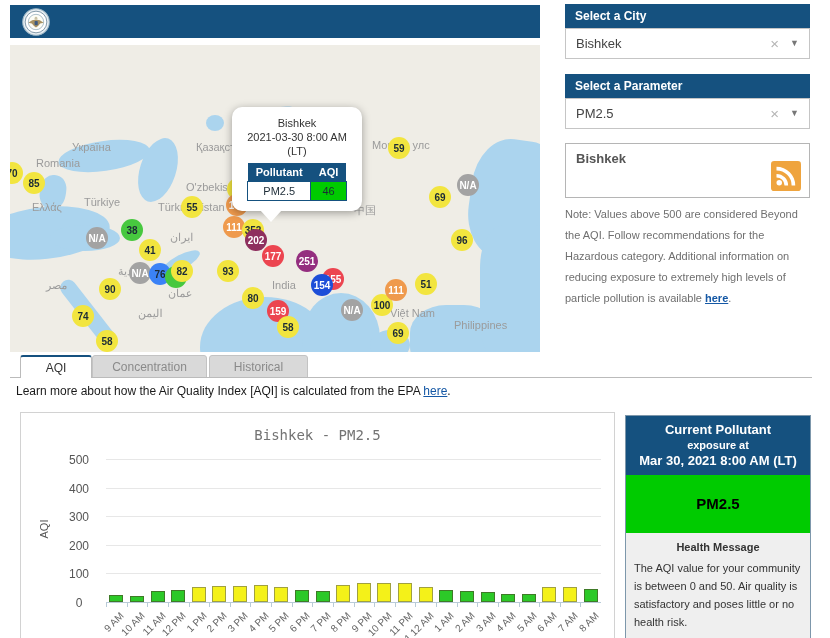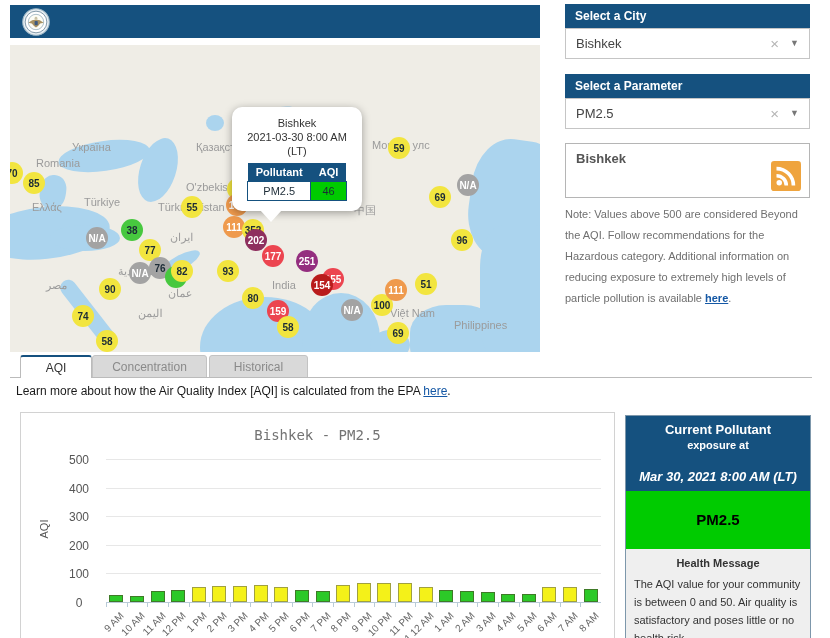--- a/index.html
+++ b/index.html
@@ -64,21 +64,21 @@
   .xtick { position:absolute; width:1px; height:4px; background:#b9cbd8; }
   .bar { position:absolute; border-style:solid; border-width:1px; }
   .xlab { position:absolute; width:92px; text-align:right; font-size:10px; color:#666;
           transform:rotate(-45deg); transform-origin:100% 0; white-space:nowrap; }
 
   
   .cc { position:absolute; left:625px; top:415px; width:186px; height:230px; border:1px solid #7d97ab; background:#fff; }
   .cc-hd { background:#15517f; color:#fff; text-align:center; padding:6px 2px 7px; }
   .cc-hd .l1 { font-size:13px; font-weight:bold; }
   .cc-hd .l2 { font-size:11px; font-weight:bold; margin-top:2px; }
-  .cc-hd .l3 { font-size:13px; font-weight:bold; margin-top:18px;font-style:italic; }
+  .cc-hd .l3 { font-size:13px; font-weight:bold; margin-top:2px; }
   .cc-aqi { background:#00cb00; text-align:center; padding:17px 0 18px; }
   .cc-aqi div { font-size:15px; font-weight:bold; color:#000; line-height:23px; }
   .cc-health { background:#efefef; padding:8px 8px; }
   .cc-health .ht { text-align:center; font-size:11px; font-weight:bold; color:#333; margin-bottom:6px; }
   .cc-health .hb { font-size:11px; color:#333; line-height:18px; }
 </style>
 </head>
 <body>
 
 <div class="page">
@@ -131,38 +131,38 @@
         <div class="map-label" style="left: 36px; top: 234px;">مصر</div>
         <div class="map-label" style="left: 362px; top: 94px;">Монгол улс</div>
         <div class="map-label" style="left: 108px; top: 220px;">السعودية</div>
       </div>
     <div id="map-markers">
         <div class="marker" style="left: 2px; top: 128px; background: rgb(242, 229, 63); color: rgb(28, 43, 54);">70</div>
         <div class="marker" style="left: 24px; top: 138px; background: rgb(242, 229, 63); color: rgb(28, 43, 54);">85</div>
         <div class="marker" style="left: 122px; top: 185px; background: rgb(71, 200, 63); color: rgb(28, 43, 54);">38</div>
         <div class="marker" style="left: 87px; top: 193px; background: rgb(163, 163, 163); color: rgb(255, 255, 255);">N/A</div>
         <div class="marker" style="left: 182px; top: 162px; background: rgb(242, 229, 63); color: rgb(28, 43, 54);">55</div>
-        <div class="marker" style="left: 140px; top: 205px; background: rgb(242, 229, 63); color: rgb(28, 43, 54);">77</div>
+        <div class="marker" style="left: 140px; top: 205px; background: rgb(242, 229, 63); color: rgb(28, 43, 54);">41</div>
         <div class="marker" style="left: 130px; top: 228px; background: rgb(163, 163, 163); color: rgb(255, 255, 255);">N/A</div>
-        <div class="marker" style="left: 150px; top: 223px; background: #a3a3a3; color: rgb(28, 43, 54);">76</div>
+        <div class="marker" style="left: 150px; top: 229px; background: #3b82f6; color: rgb(28, 43, 54);">76</div>
         <div class="marker" style="left: 166px; top: 232px; background: rgb(71, 200, 63); color: rgb(28, 43, 54);"></div>
         <div class="marker" style="left: 172px; top: 226px; background: rgb(242, 229, 63); color: rgb(28, 43, 54);">82</div>
         <div class="marker" style="left: 100px; top: 244px; background: rgb(242, 229, 63); color: rgb(28, 43, 54);">90</div>
         <div class="marker" style="left: 73px; top: 271px; background: rgb(242, 229, 63); color: rgb(28, 43, 54);">74</div>
         <div class="marker" style="left: 97px; top: 296px; background: rgb(242, 229, 63); color: rgb(28, 43, 54);">58</div>
         <div class="marker" style="left: 218px; top: 226px; background: rgb(242, 229, 63); color: rgb(28, 43, 54);">93</div>
         <div class="marker" style="left: 228px; top: 144px; background: rgb(242, 229, 63); color: rgb(28, 43, 54);">86</div>
         <div class="marker" style="left: 227px; top: 160px; background: rgb(239, 154, 77); color: rgb(255, 255, 255);">143</div>
         <div class="marker" style="left: 224px; top: 182px; background: rgb(239, 154, 77); color: rgb(255, 255, 255);">111</div>
         <div class="marker" style="left: 243px; top: 185px; background: rgb(242, 229, 63); color: rgb(28, 43, 54);">352</div>
         <div class="marker" style="left: 246px; top: 195px; background: rgb(142, 47, 94); color: rgb(255, 255, 255);">202</div>
         <div class="marker" style="left: 263px; top: 211px; background: rgb(236, 69, 80); color: rgb(255, 255, 255);">177</div>
         <div class="marker" style="left: 297px; top: 216px; background: rgb(148, 46, 127); color: rgb(255, 255, 255);">251</div>
         <div class="marker" style="left: 323px; top: 234px; background: rgb(236, 69, 80); color: rgb(255, 255, 255);">155</div>
-        <div class="marker" style="left: 312px; top: 240px; background: #b91c1c; color: rgb(255, 255, 255);">154</div>
+        <div class="marker" style="left: 312px; top: 240px; background: #1d4ed8; color: rgb(255, 255, 255);">154</div>
         <div class="marker" style="left: 243px; top: 253px; background: rgb(242, 229, 63); color: rgb(28, 43, 54);">80</div>
         <div class="marker" style="left: 268px; top: 266px; background: rgb(236, 69, 80); color: rgb(255, 255, 255);">159</div>
         <div class="marker" style="left: 278px; top: 282px; background: rgb(242, 229, 63); color: rgb(28, 43, 54);">58</div>
         <div class="marker" style="left: 342px; top: 265px; background: rgb(163, 163, 163); color: rgb(255, 255, 255);">N/A</div>
         <div class="marker" style="left: 372px; top: 260px; background: rgb(242, 229, 63); color: rgb(28, 43, 54);">100</div>
         <div class="marker" style="left: 386px; top: 245px; background: rgb(239, 154, 77); color: rgb(255, 255, 255);">111</div>
         <div class="marker" style="left: 388px; top: 288px; background: rgb(242, 229, 63); color: rgb(28, 43, 54);">69</div>
         <div class="marker" style="left: 416px; top: 239px; background: rgb(242, 229, 63); color: rgb(28, 43, 54);">51</div>
         <div class="marker" style="left: 452px; top: 195px; background: rgb(242, 229, 63); color: rgb(28, 43, 54);">96</div>
         <div class="marker" style="left: 430px; top: 152px; background: rgb(242, 229, 63); color: rgb(28, 43, 54);">69</div>

